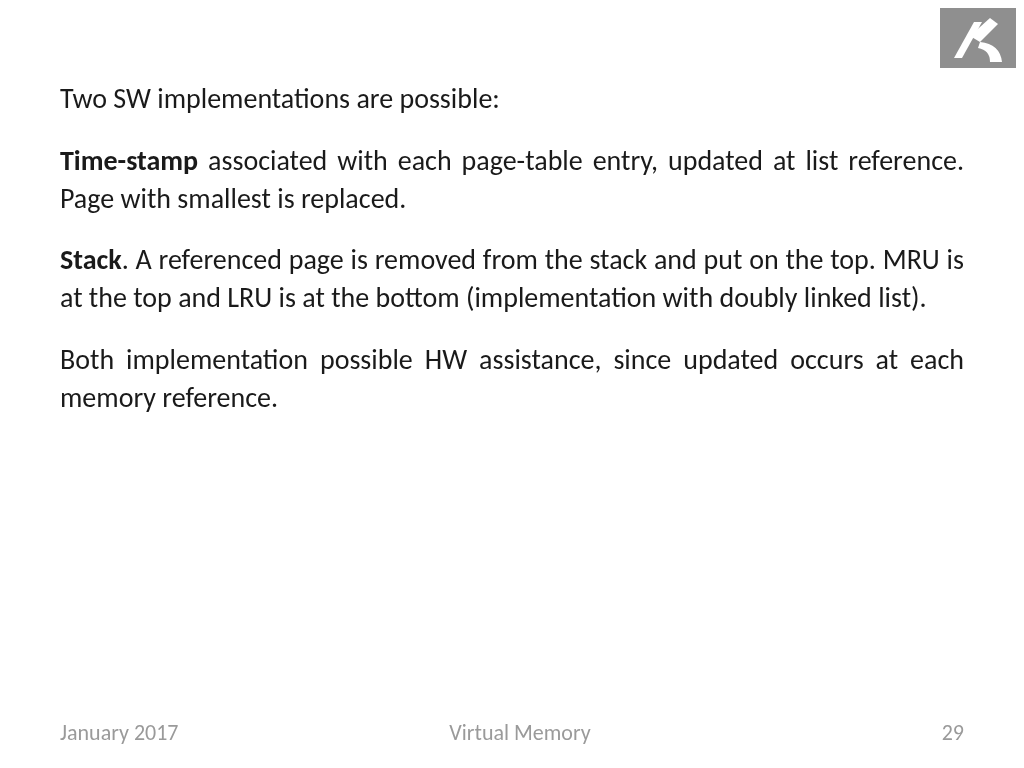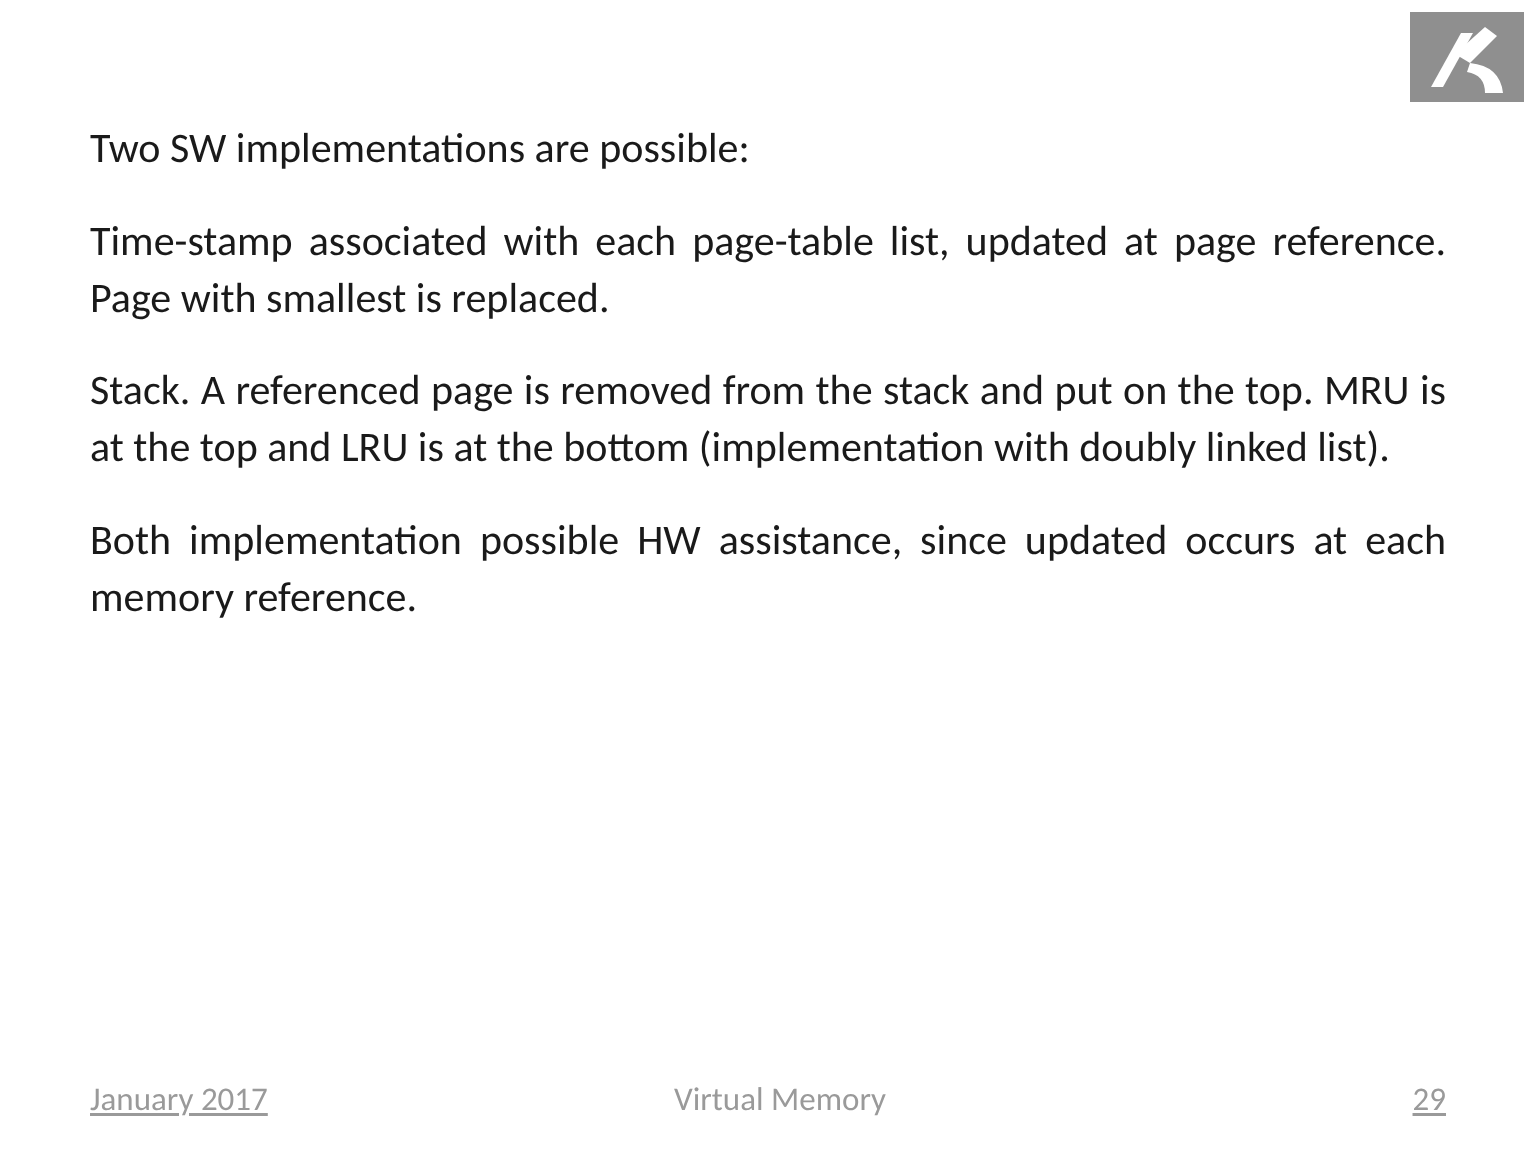--- a/index.html
+++ b/index.html
@@ -1,22 +1,22 @@
 <!DOCTYPE html>
 <html><head>
 <meta charset="utf-8">
 <style>
   * { margin: 0; padding: 0; box-sizing: border-box; }
   html, body { width: 1024px; height: 768px; background: #ffffff; font-family: Calibri, "Segoe UI", Arial, sans-serif; overflow: hidden; }
   .slide { position: relative; width: 1024px; height: 768px; }
   .logo { position: absolute; top: 8px; right: 8px; width: 76px; height: 60px; }
   .content { position: absolute; top: 80px; left: 60px; right: 60px; }
   .content p { font-size: 28px; line-height: 1.35; color: #1a1a1a; text-align: justify; margin-bottom: 24px; }
-  .content p .bold { font-weight: 400; }
-  .footer { position: absolute; bottom: 22px; left: 0; right: 0; padding: 0 60px; display: flex; justify-content: space-between; font-size: 22px; color: #9a9a9a; text-decoration: underline; }
+  .content p .bold { font-weight: 700; }
+  .footer { position: absolute; bottom: 22px; left: 0; right: 0; padding: 0 60px; display: flex; justify-content: space-between; font-size: 22px; color: #9a9a9a; }
   .footer .center { position: absolute; left: 16px; right: 0; text-align: center; }
   .footer .left, .footer .right { position: relative; z-index: 1; }
 </style>
 </head>
 <body>
 
 <div class="slide">
 
   <div class="logo">
     <svg viewBox="0 0 76 60" width="76" height="60">
@@ -24,21 +24,21 @@
 
       <path d="M14 50 L34 14 L42 14 L22 50 Z" fill="#ffffff"></path>
       <path d="M30 28 L50 10 L58 16 L40 34 Z" fill="#ffffff"></path>
       <path d="M40 34 Q60 36 62 54 L50 54 Q50 42 38 40 Z" fill="#ffffff"></path>
     </svg>
   </div>
 
   <div class="content">
     <p>Two SW implementations are possible:</p>
     <p>
-      <span class="bold">Time-stamp</span><span> associated with each page-table list, updated at page reference. Page with smallest is replaced.</span>
+      <span class="bold">Time-stamp</span><span> associated with each page-table entry, updated at list reference. Page with smallest is replaced.</span>
     </p>
     <p>
       <span class="bold">Stack</span><span>. A referenced page is removed from the stack and put on the top. MRU is at the top and LRU is at the bottom (implementation with doubly linked list).</span>
     </p>
     <p>Both implementation possible HW assistance, since updated occurs at each memory reference.</p>
   </div>
 
   <div class="footer">
     <span class="left">January 2017</span>
     <span class="center">Virtual Memory</span>

